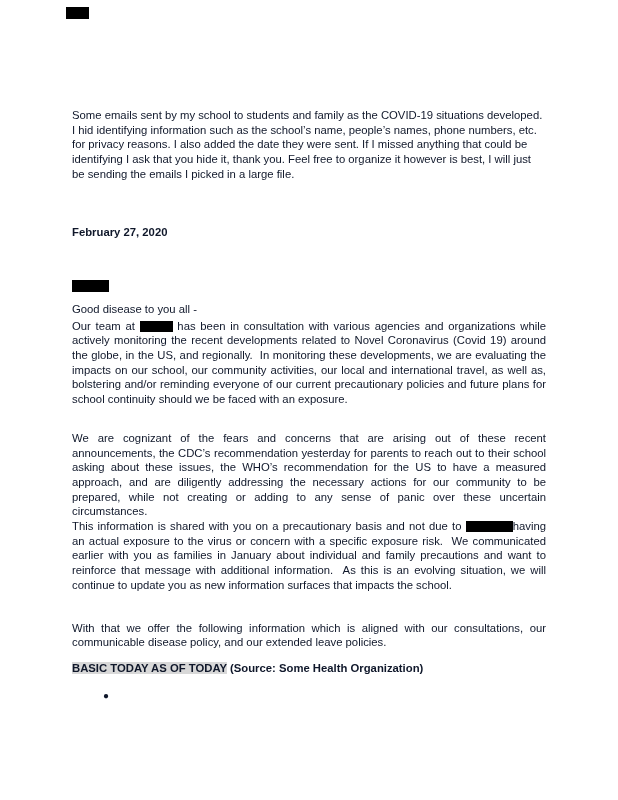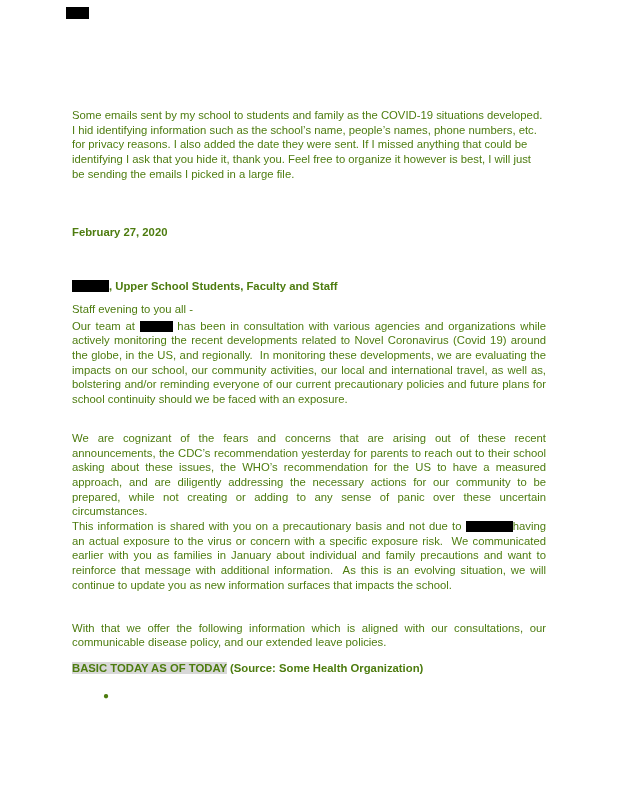--- a/index.html
+++ b/index.html
@@ -6,21 +6,21 @@
     margin: 0;
     padding: 0;
     background: #ffffff;
   }
   .page {
     position: relative;
     width: 618px;
     height: 800px;
     background: #ffffff;
     font-family: "Liberation Sans", sans-serif;
-    color: #4d7c0f;
+    color: #0f172a;
     overflow: hidden;
   }
   .content {
     position: absolute;
     left: 72px;
     top: 0;
     width: 474px;
     padding-top: 108px;
     font-size: 11.3px;
     line-height: 14.7px;
@@ -101,25 +101,25 @@
 
     <p class="intro-note">
       <span>Some emails sent by my school to students and family as the COVID-19 situations developed. I hid identifying information such as the school’s name, people’s names, phone numbers, etc. for privacy reasons. I also added the date they were sent. If I missed anything that could be identifying I ask that you hide it, thank you. Feel free to organize it however is best, I will just be sending the emails I picked in a large file.</span>
     </p>
 
     <p class="date-line">
       <span>February 27, 2020</span>
     </p>
 
     <p class="salutation-line">
-      <span class="redaction r-salutation"></span><span>, Upper School Students, Faculty and Staff</span>
+      <span class="redaction r-salutation"></span>
     </p>
 
     <p class="greeting-line">
-      <span>Staff evening to you all -</span>
+      <span>Good disease to you all -</span>
     </p>
 
     <p class="body-para para-1">
       <span>Our team at </span><span class="redaction r-para1"></span><span> has been in consultation with various agencies and organizations while actively monitoring the recent developments related to Novel Coronavirus (Covid 19) around the globe, in the US, and regionally.&nbsp; In monitoring these developments, we are evaluating the impacts on our school, our community activities, our local and international travel, as well as, bolstering and/or reminding everyone of our current precautionary policies and future plans for school continuity should we be faced with an exposure.</span>
     </p>
 
     <p class="body-para para-2">
       <span>We are cognizant of the fears and concerns that are arising out of these recent announcements, the CDC’s recommendation yesterday for parents to reach out to their school asking about these issues, the WHO’s recommendation for the US to have a measured approach, and are diligently addressing the necessary actions for our community to be prepared, while not creating or adding to any sense of panic over these uncertain circumstances.</span>
     </p>
 

